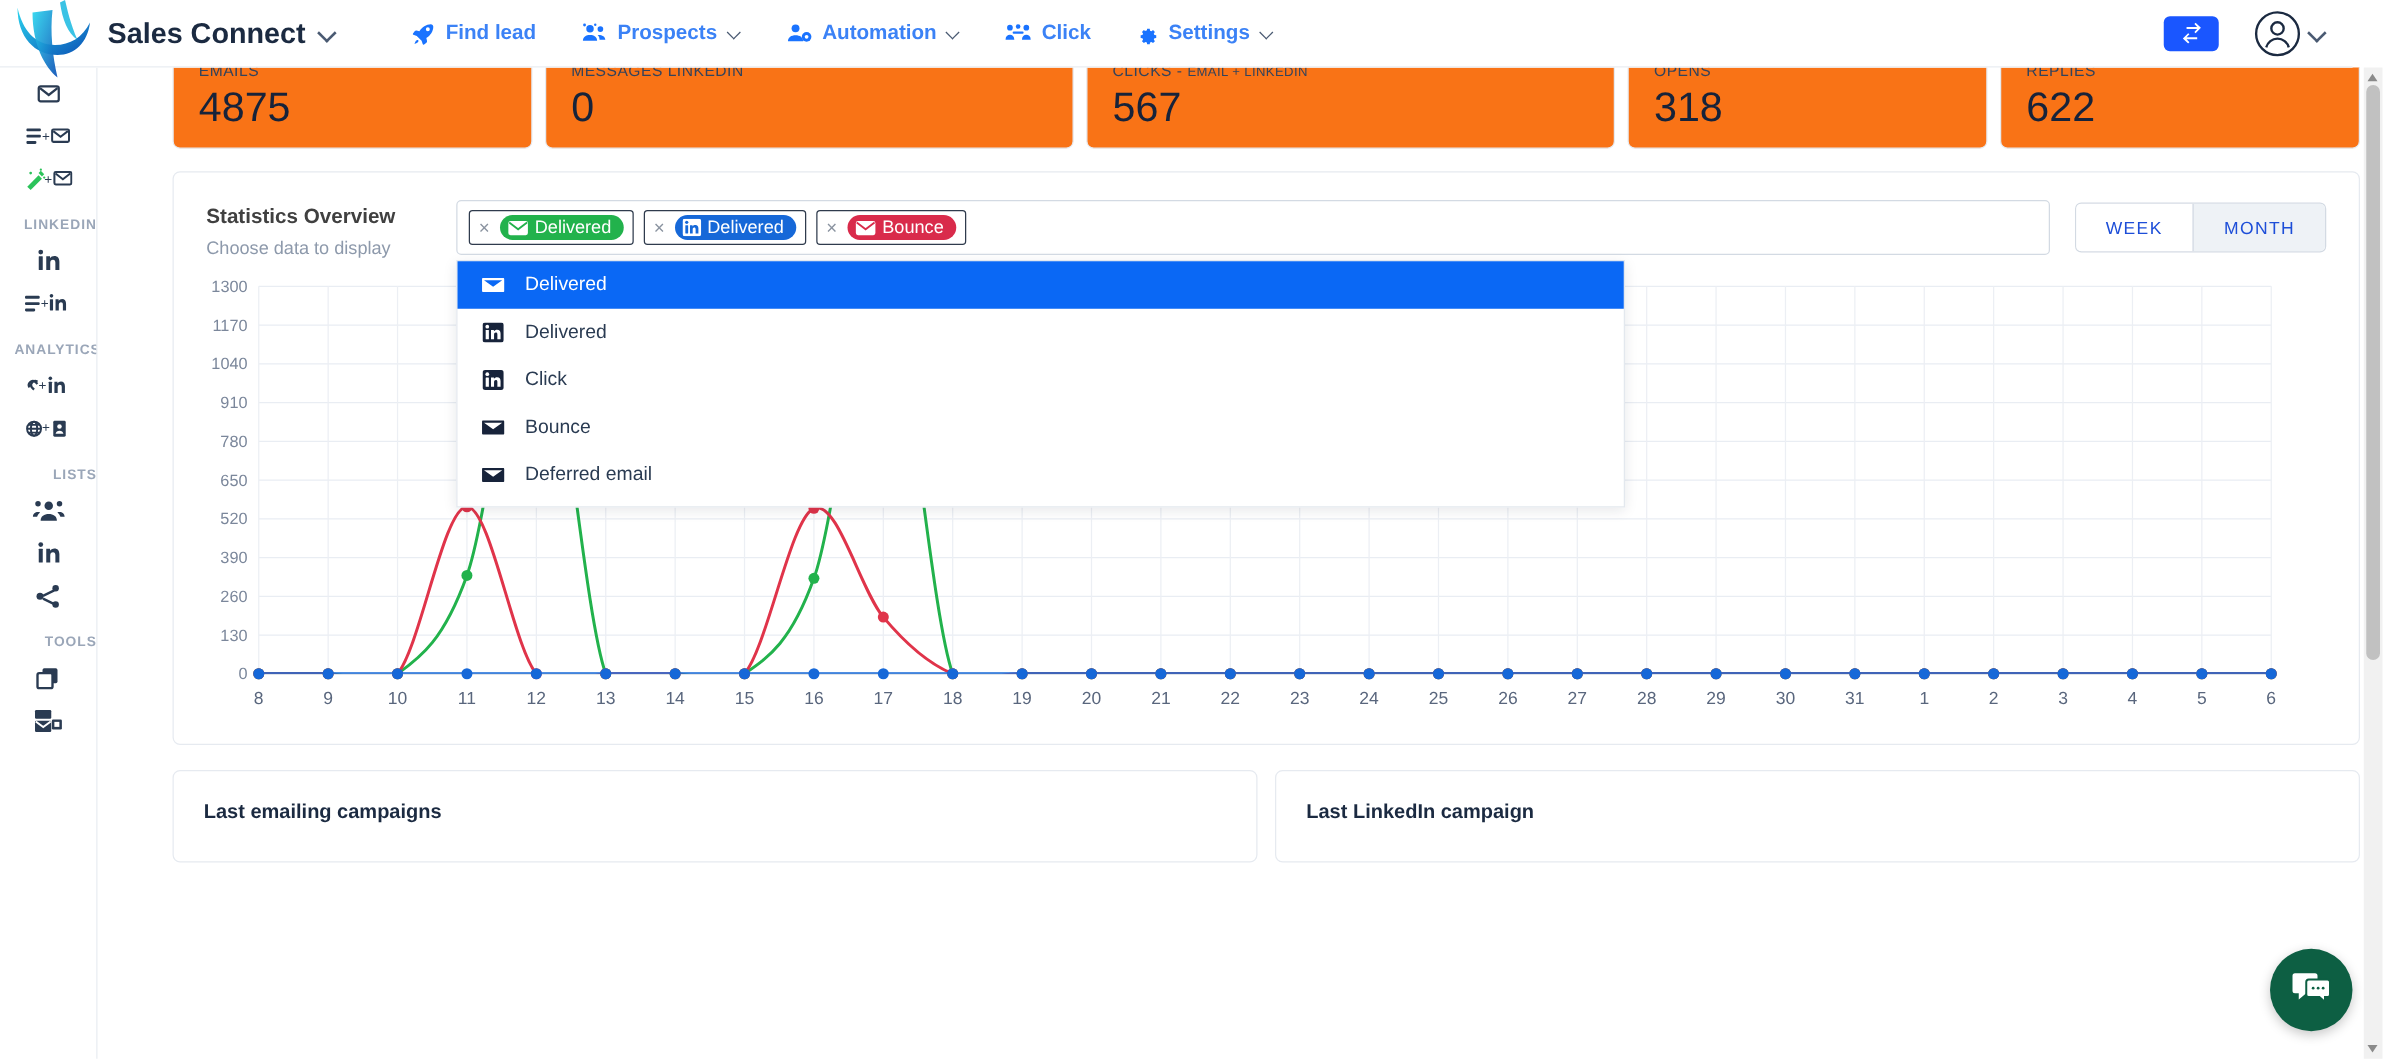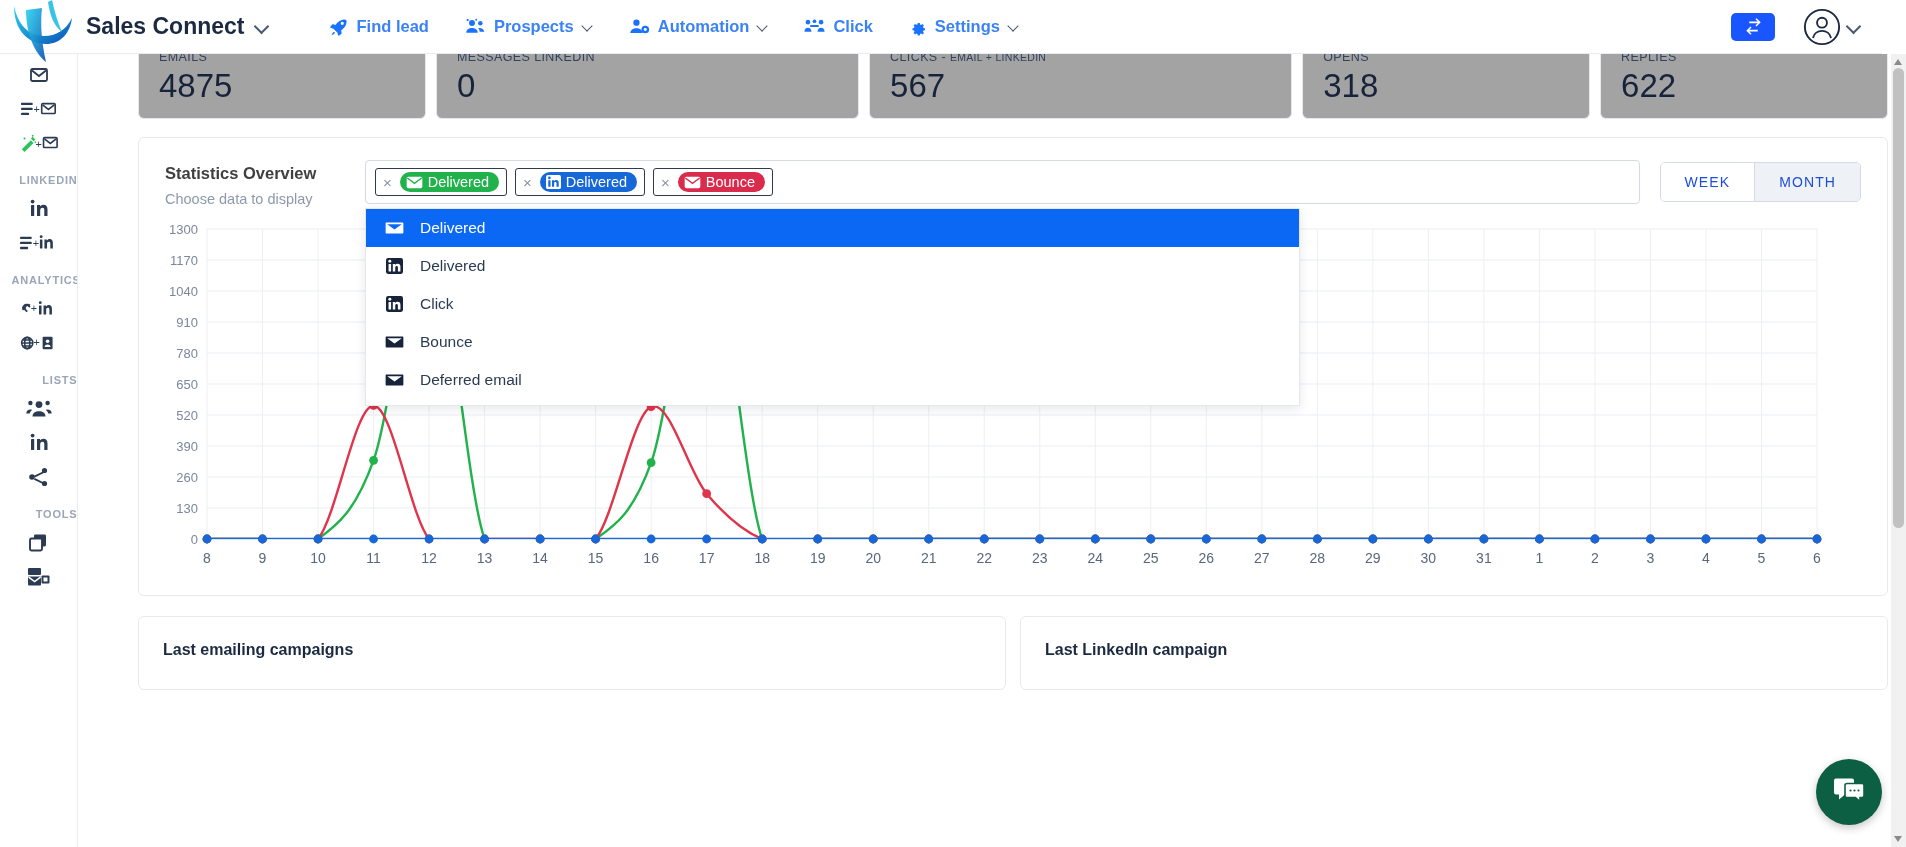--- a/index.html
+++ b/index.html
@@ -66,21 +66,21 @@
   
   .main {
     position: absolute; left: 78px; top: 54px;
     width: 1828px; height: 793px; background: #fff; overflow: hidden;
   }
   .content { padding: 0 18px 0 60px; }
 
   
   .stats-row { display: flex; gap: 10px; margin-top: 0; padding-top: 0; }
   .stat-card {
-    background: #a3a3a3; border: 1px solid #e6eaf0; border-radius: 6px;
+    background: #f97316; border: 1px solid #e6eaf0; border-radius: 6px;
     padding: 13px 20px 14px 20px; flex: 1 1 0; min-width: 0;
   }
   .stat-card.wide { flex: 1.55 1 0; }
   .stat-label {
     font-size: 12.5px; letter-spacing: .4px; color: #33435c; font-weight: 400;
     white-space: nowrap; overflow: hidden;
   }
   .stat-label .sub { font-size: 10.5px; letter-spacing: .3px; }
   .stat-value { font-size: 33px; color: #17233a; font-weight: 400; margin-top: 4px; line-height: 1.1; }
 

